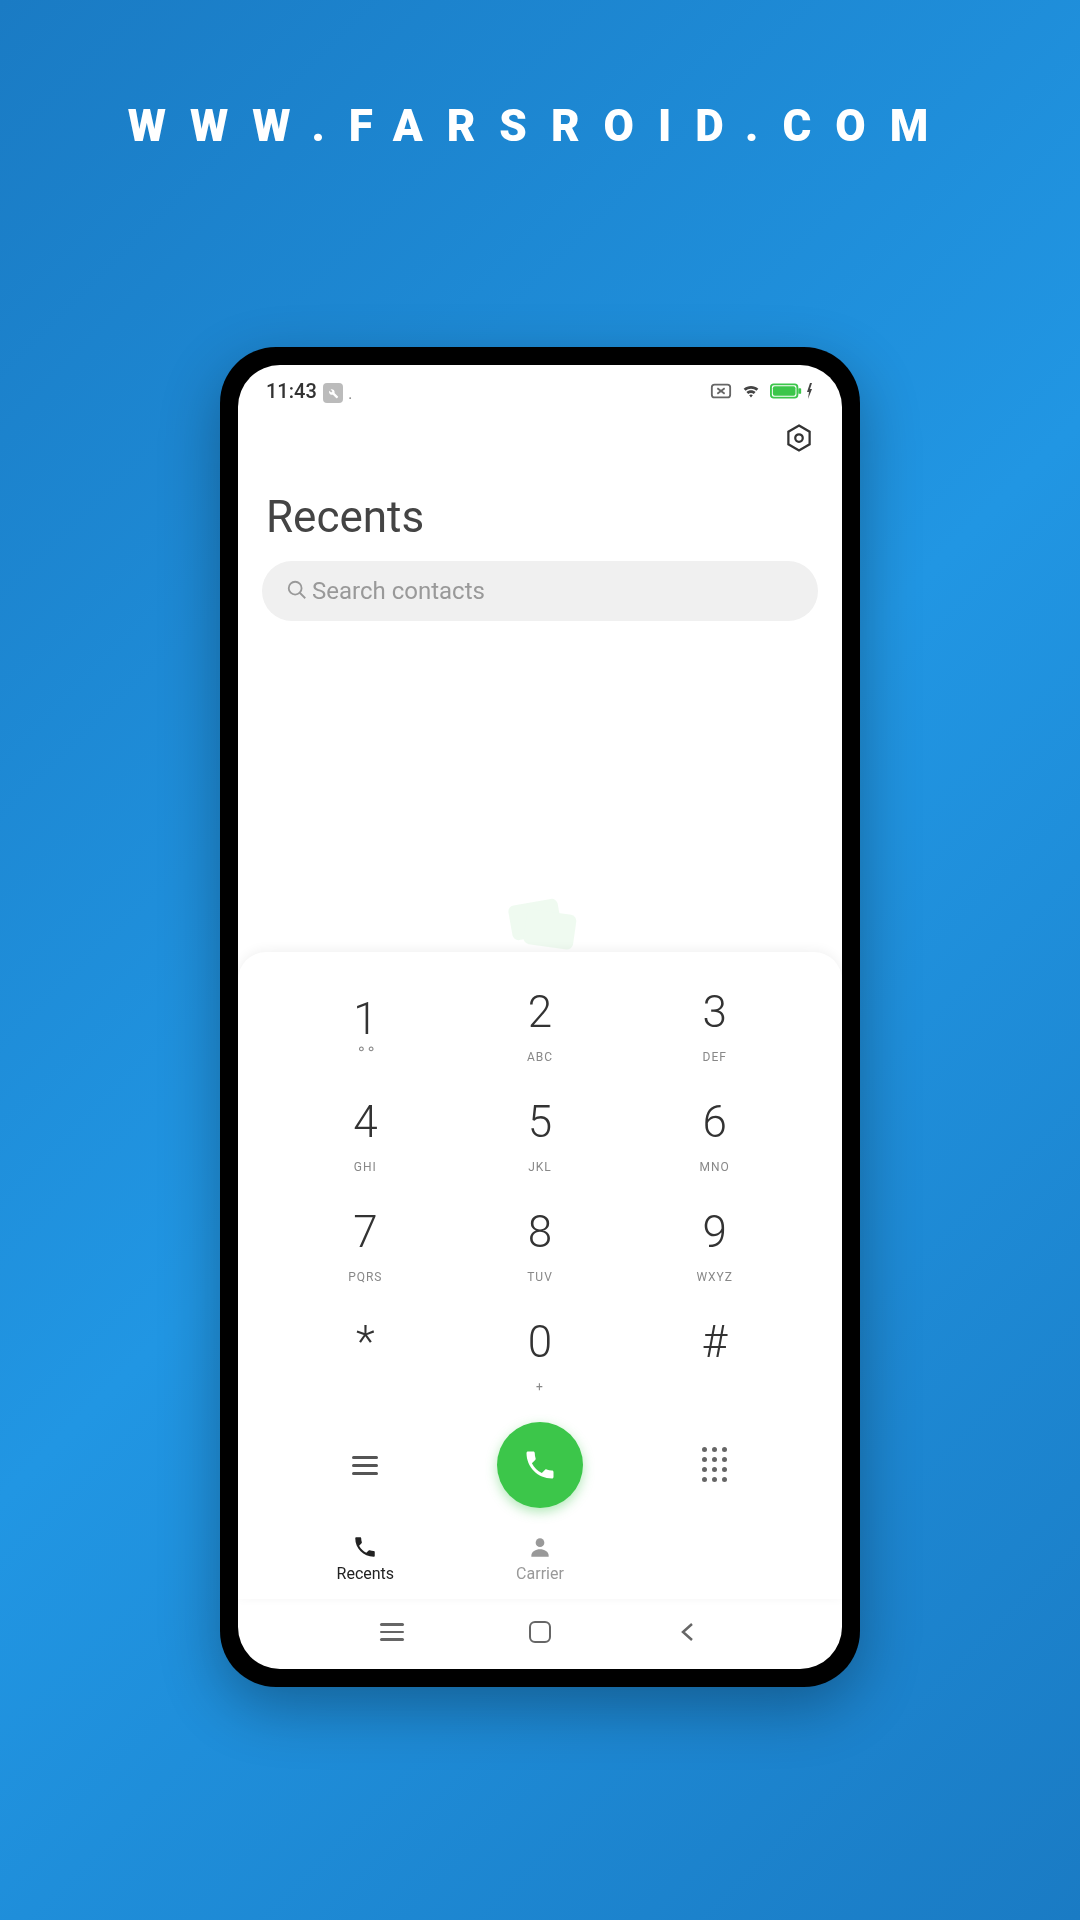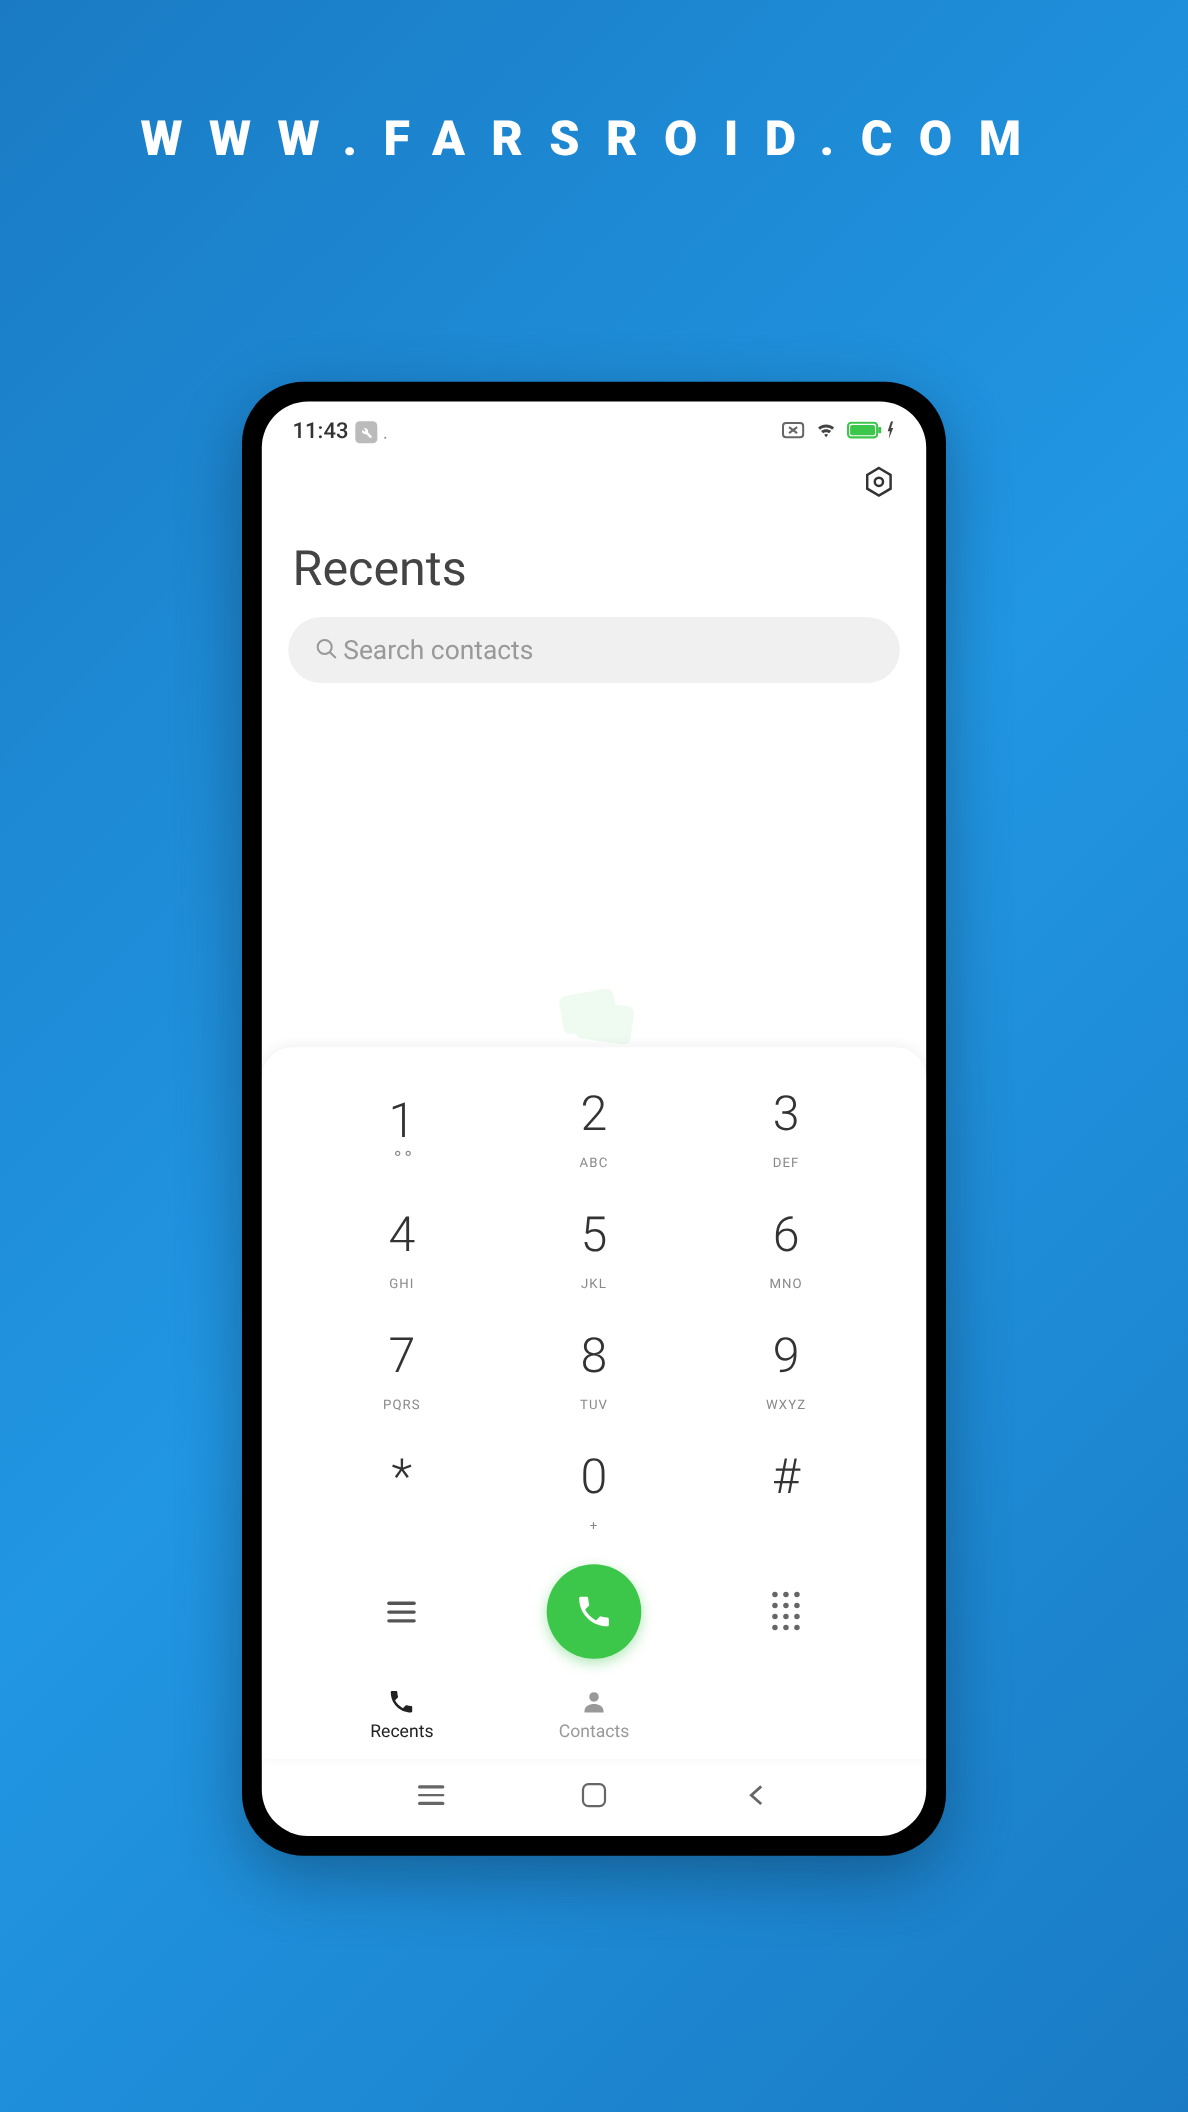--- a/index.html
+++ b/index.html
@@ -321,21 +321,21 @@
           <svg width="26" height="26" viewBox="0 0 24 24" fill="currentColor">
               <path d="M6.6 10.8c1.4 2.8 3.8 5.1 6.6 6.6l2.2-2.2c.3-.3.7-.4 1-.2 1.1.4 2.4.6 3.6.6.6 0 1 .4 1 1V20c0 .6-.4 1-1 1C10.6 21 3 13.4 3 4c0-.6.4-1 1-1h3.5c.6 0 1 .4 1 1 0 1.2.2 2.5.6 3.6.1.3 0 .7-.3 1l-2.2 2.2z"></path>
             </svg>
           <span class="tab-label">Recents</span>
         </div>
         <div class="tab">
           <svg width="26" height="26" viewBox="0 0 24 24" fill="currentColor">
               <circle cx="12" cy="8" r="4"></circle>
               <path d="M4 20c0-4 4-6 8-6s8 2 8 6v1H4v-1z"></path>
             </svg>
-          <span class="tab-label">Contacts</span>
+          <span class="tab-label">Carrier</span>
         </div>
       </div>
     </div>
 
     <div class="system-nav">
       <div class="nav-btn">
         <div class="nav-lines">
             <span></span>
             <span></span>
             <span></span>

